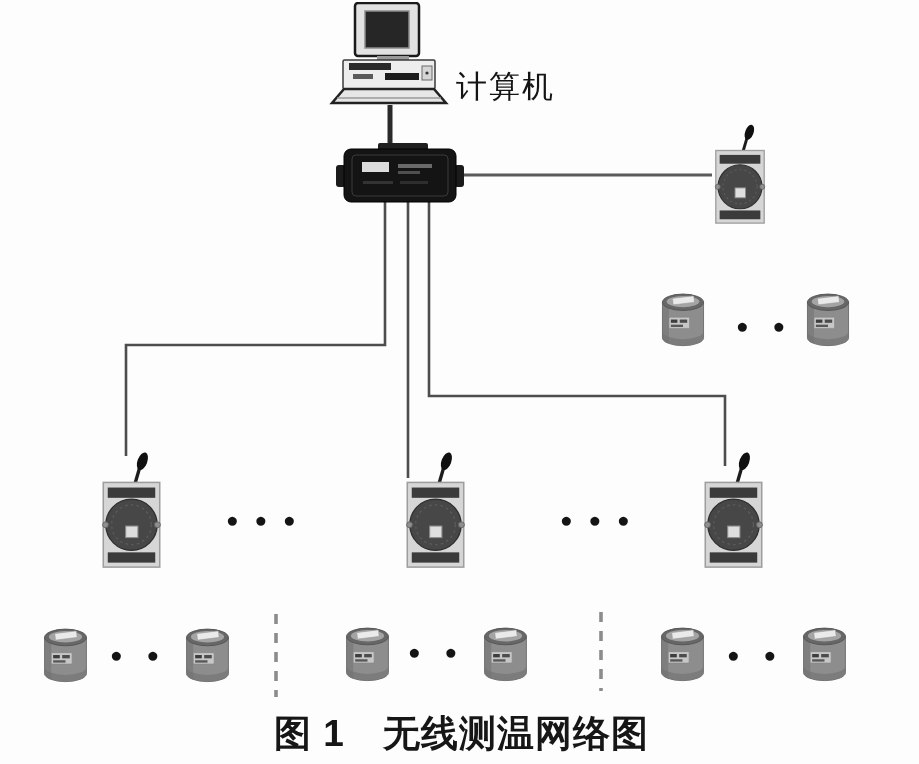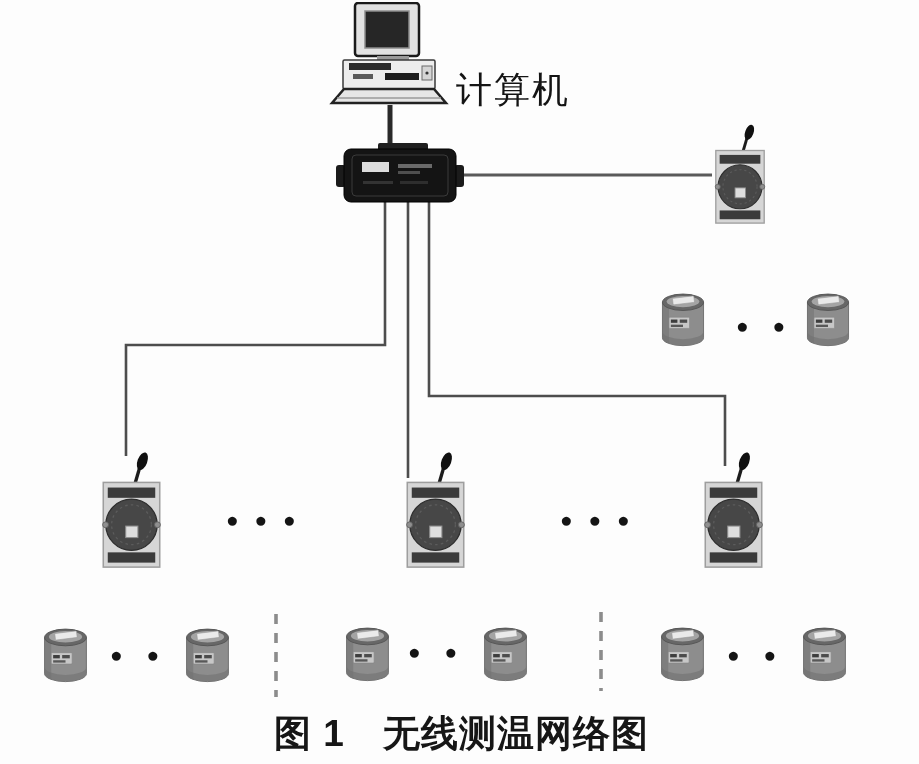--- a/index.html
+++ b/index.html
@@ -9,21 +9,21 @@
   }
   .canvas{
     position:relative;
     width:919px;height:764px;
     background:#fdfdfd;
     overflow:hidden;
   }
   .layer{position:absolute;left:0;top:0;}
   .label-computer{
     position:absolute;left:456px;top:66px;
-    font-size:36px;font-weight:500;color:#141414;letter-spacing:2px;
+    font-size:31px;font-weight:500;color:#141414;letter-spacing:2px;
     white-space:nowrap;
   }
   .caption{
     position:absolute;left:4px;right:0;top:709px;
     text-align:center;
     font-size:37px;font-weight:700;color:#161616;letter-spacing:1px;
     white-space:pre;
   }
   .dots{
     position:absolute;

